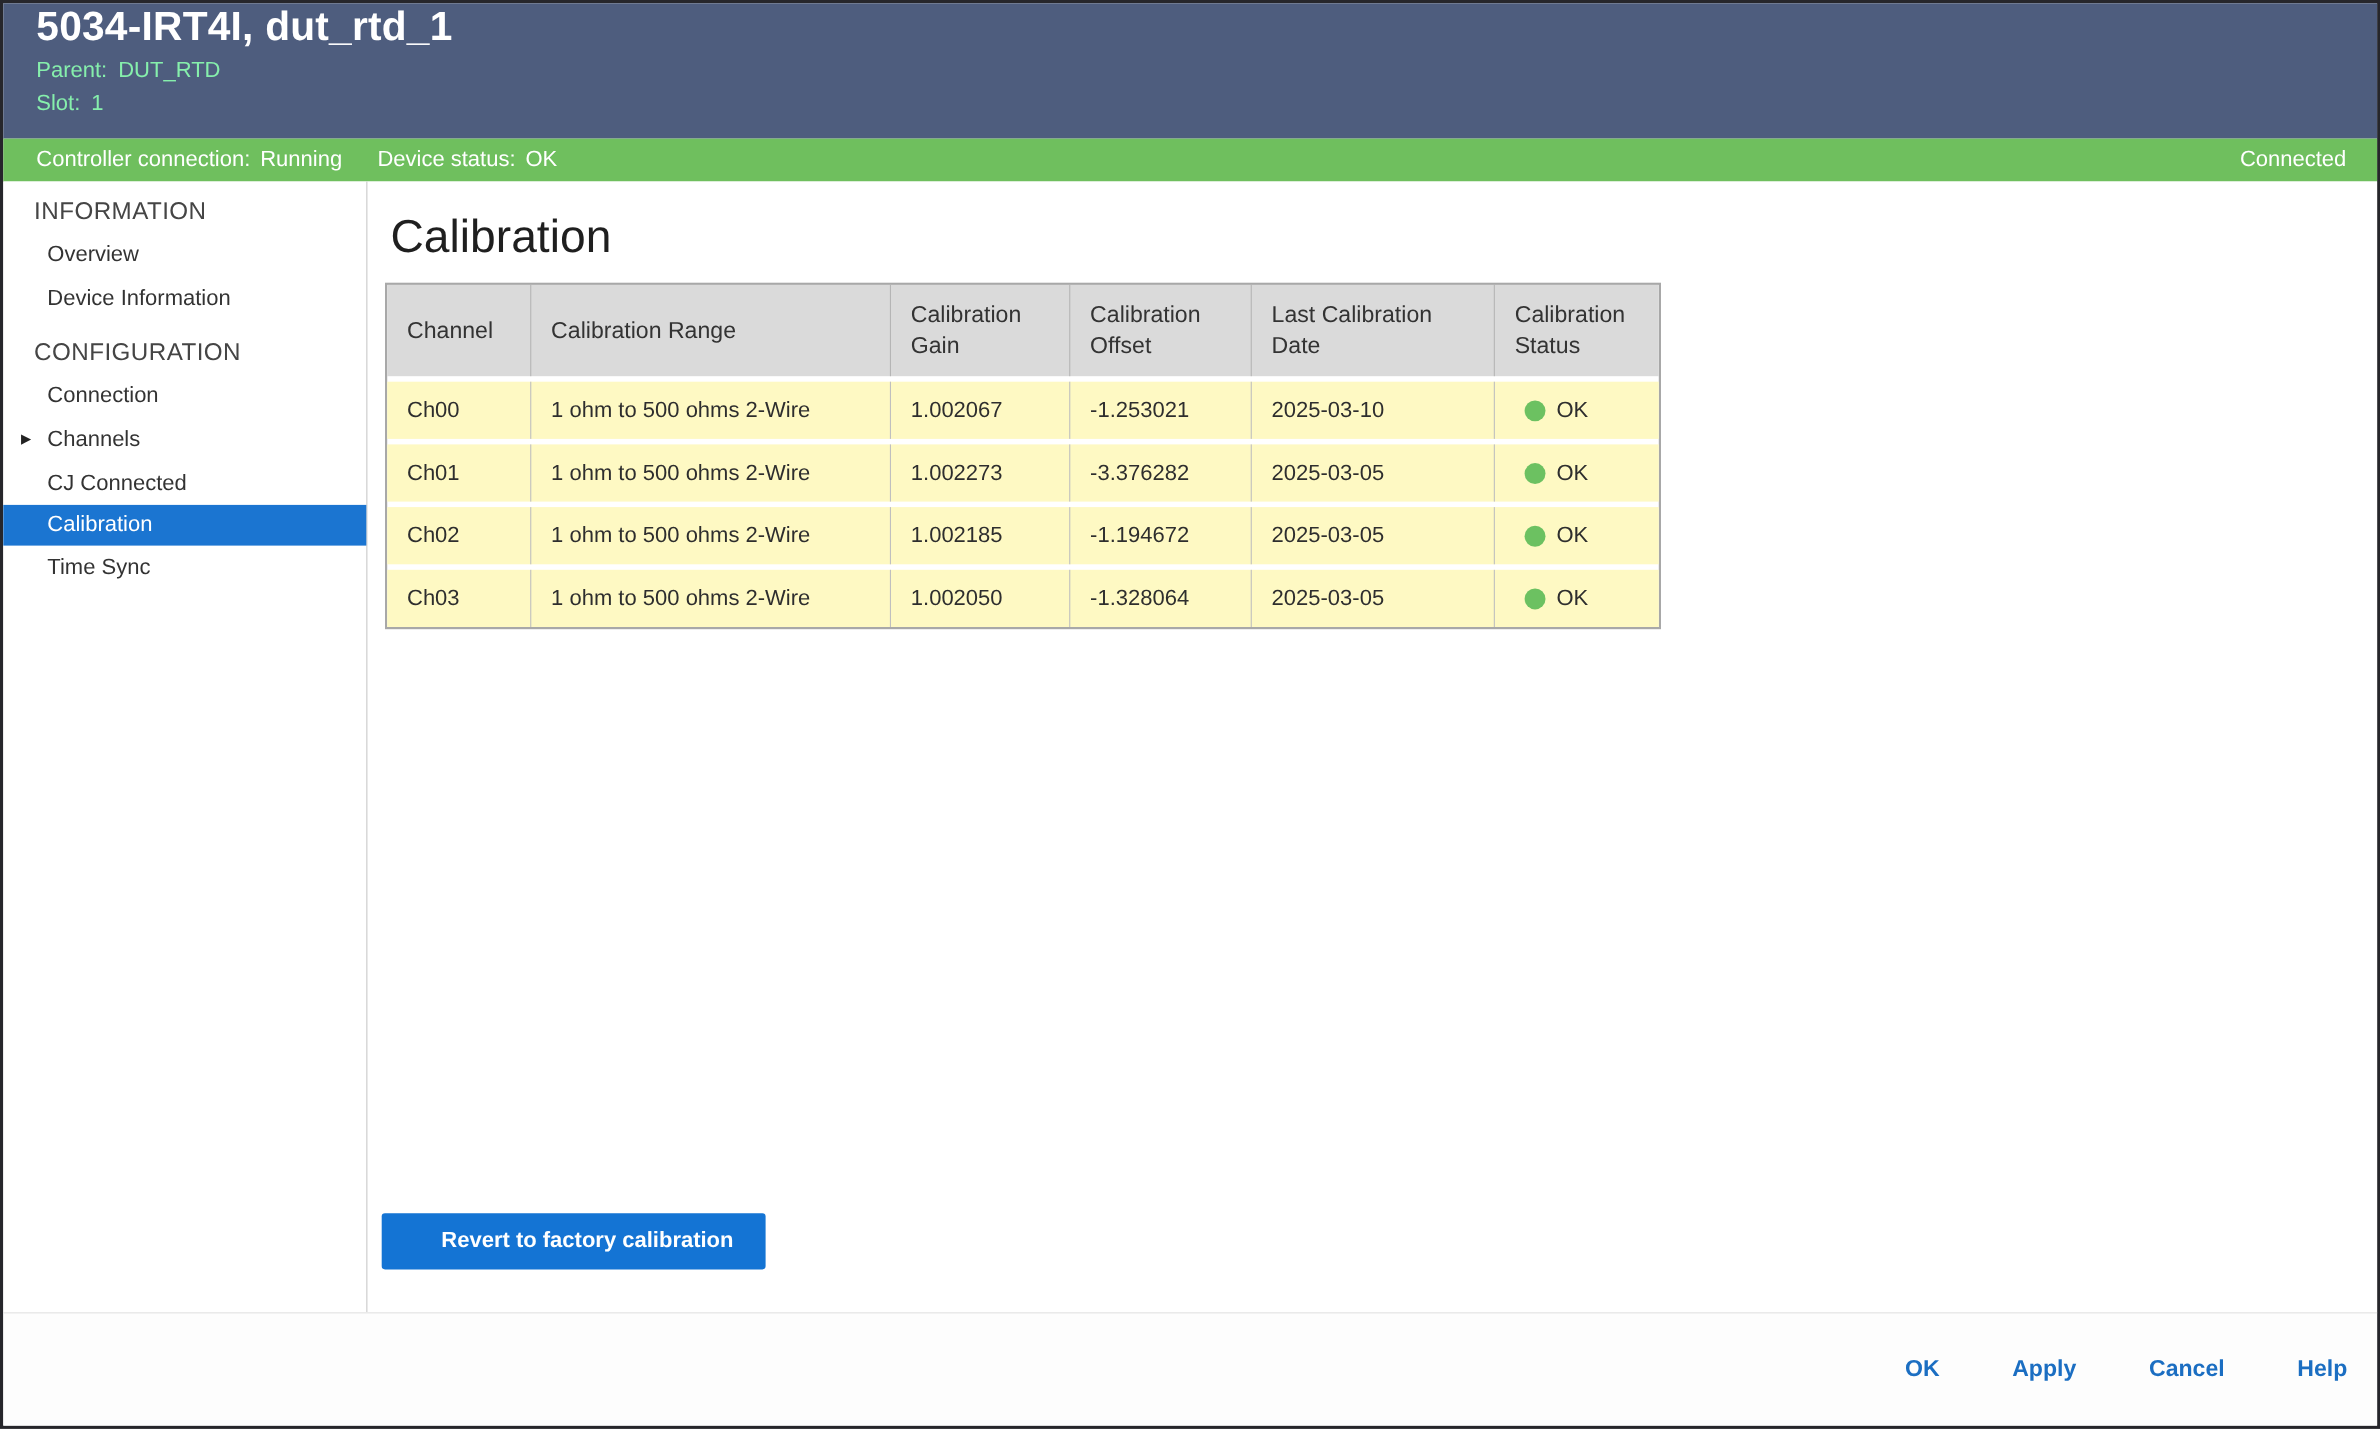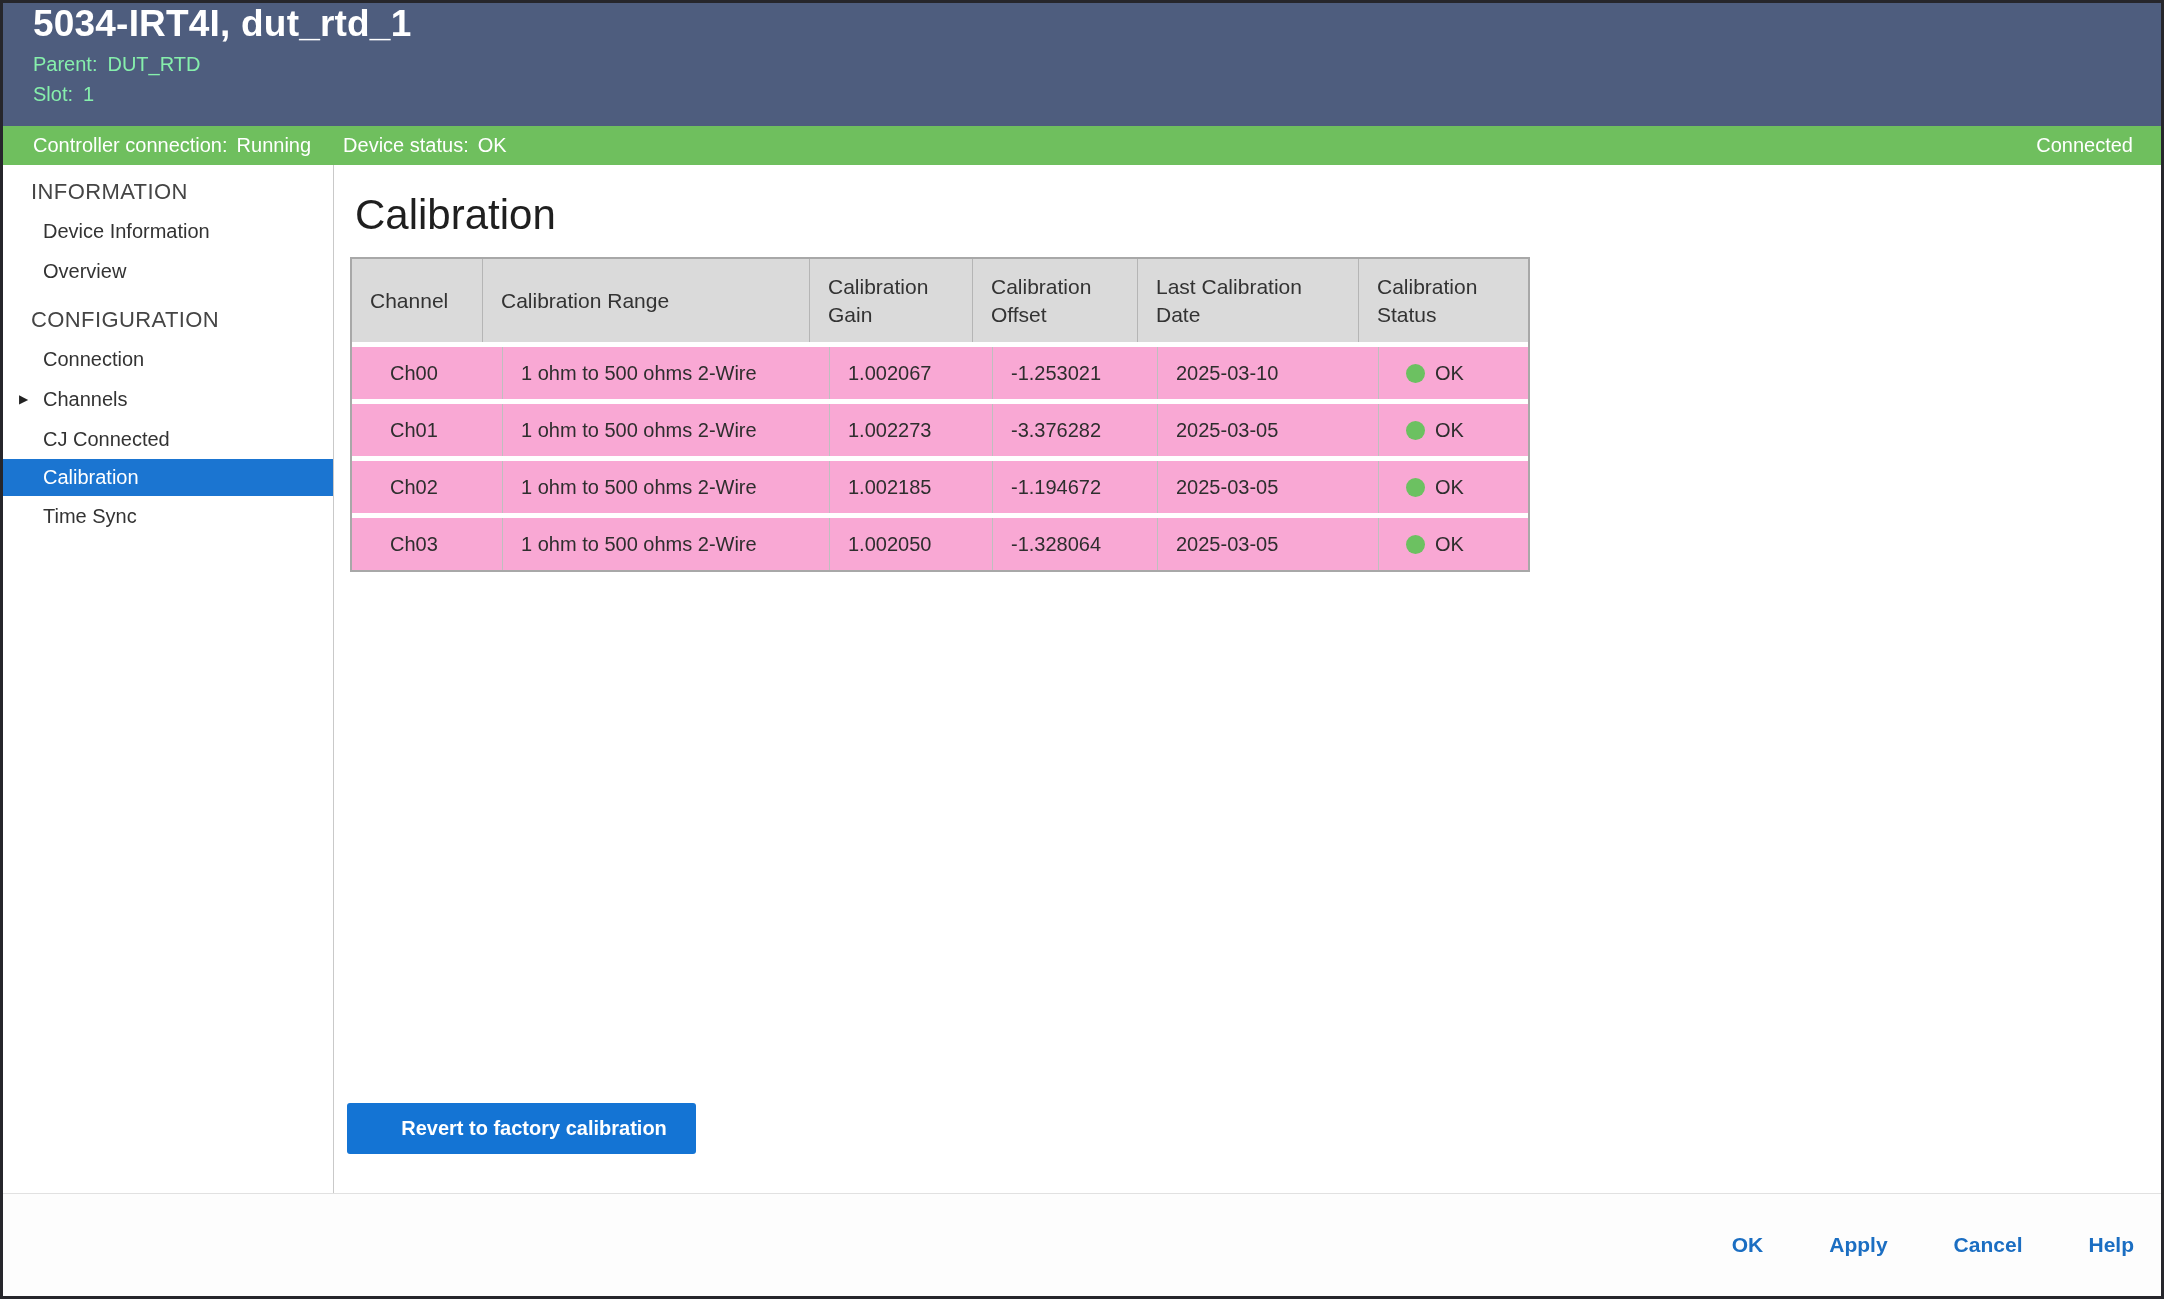--- a/index.html
+++ b/index.html
@@ -86,21 +86,21 @@
     margin: 18px 0 16px 16px;
     display: inline-block;
     border: 2px solid #a8a8a8;
     background: #ffffff;
   }
   .trow {
     display: grid;
     grid-template-columns: 131px 327px 163px 165px 221px 149px;
   }
   .trow.header { background: #dadada; }
-  .trow.datarow { background: #f9a8d4; margin-top: 5px; padding-left: 20px; }
+  .trow.datarow { background: #fef9c3; margin-top: 5px; }
   .trow.header .cell {
     display: flex; align-items: center;
     min-height: 83px;
     font-size: 21px; color: #333;
     line-height: 28px;
     padding: 4px 10px 4px 18px;
     border-right: 1px solid #b5b5b5;
   }
   .trow.datarow .cell {
     height: 52px; display: flex; align-items: center;
@@ -182,22 +182,22 @@
         <span>OK</span>
       </span>
     </div>
     <div class="right">Connected</div>
   </div>
 
   <div class="content">
 
     <nav class="sidebar">
       <div class="side-section-header">INFORMATION</div>
+      <div class="side-item">Overview</div>
       <div class="side-item">Device Information</div>
-      <div class="side-item">Overview</div>
 
       <div class="side-gap"></div>
 
       <div class="side-section-header">CONFIGURATION</div>
       <div class="side-item">Connection</div>
       <div class="side-item">
         <span class="expand-arrow">▶</span>
         <span>Channels</span>
       </div>
       <div class="side-item">CJ Connected</div>

